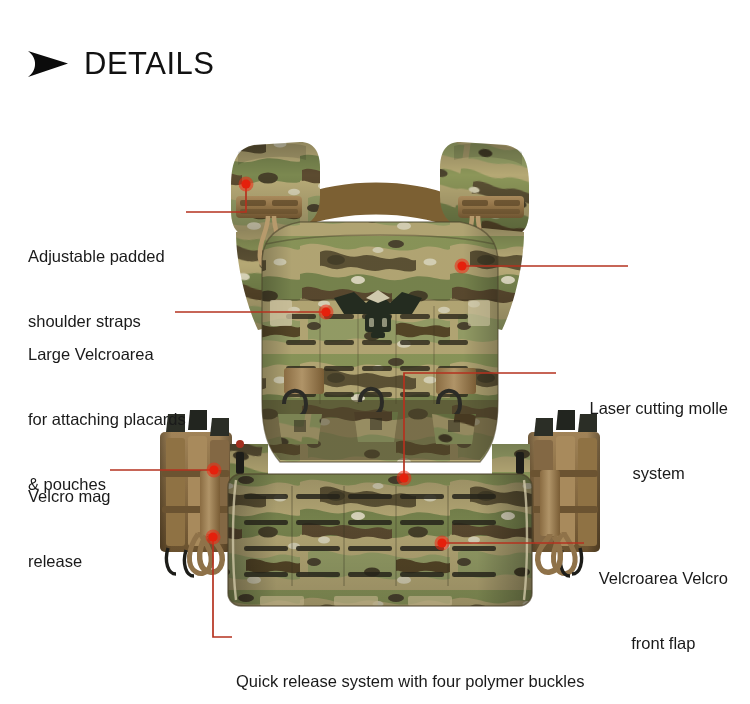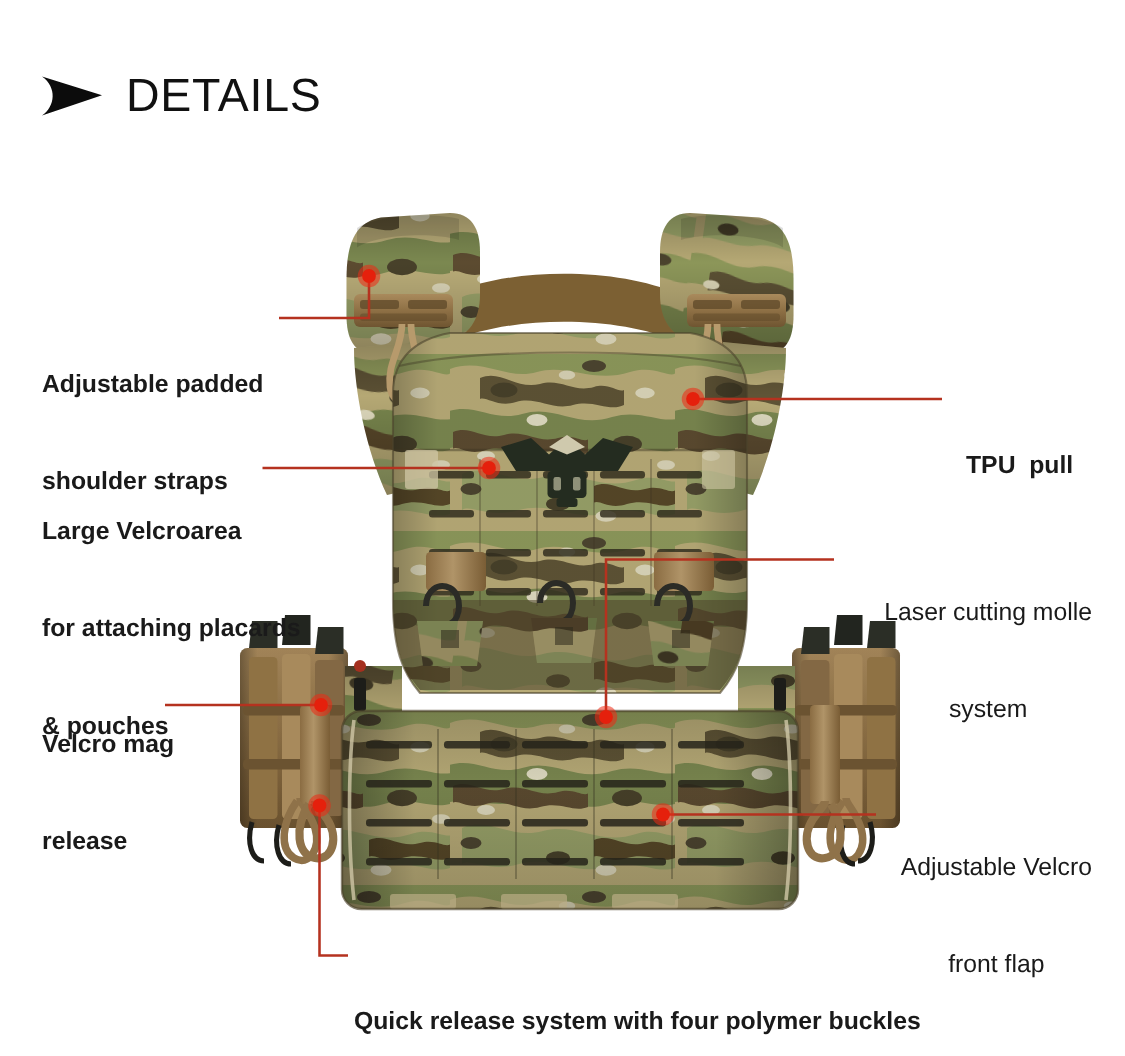--- a/index.html
+++ b/index.html
@@ -17,21 +17,21 @@
   .header .arrow{width:44px;height:30px;display:block;}
   .header .title{
     font-size:31px;font-weight:normal;color:#111;
     letter-spacing:0.5px;line-height:1;
     font-family:"Liberation Sans", sans-serif;
   }
 
   
   .label{position:absolute;font-size:16.5px;color:#1a1a1a;line-height:1.32;white-space:pre;}
   .label.r{text-align:center;}
-  .label.l{text-align:left;font-weight:bold;}
+  .label.l{text-align:left;}
 
   
   svg.layer{position:absolute;left:0;top:0;width:750px;height:704px;}
   svg.layer.lines{pointer-events:none;}
 </style>
 </head>
 <body>
 
 <div id="stage">
 
@@ -381,31 +381,28 @@
     <div>Large Velcroarea</div>
     <div>for attaching placards</div>
     <div>&amp; pouches</div>
   </div>
 
   <div class="label l" style="left:28px;top:442px;">
     <div>Velcro mag</div>
     <div>release</div>
   </div>
 
-  <div class="label l" style="left:644px;top:256px;">
-    <div>TPU  pull</div>
-  </div>
 
   <div class="label r" style="right:22px;top:354px;">
     <div>Laser cutting molle</div>
     <div>system</div>
   </div>
 
   <div class="label r" style="right:22px;top:524px;">
-    <div>Adjustable Velcro</div>
+    <div>Velcroarea Velcro</div>
     <div>front flap</div>
   </div>
 
   <div class="label l" style="left:236px;top:627px;">
     <div>Quick release system with four polymer buckles</div>
   </div>
 
 </div>
 
 </body></html>

